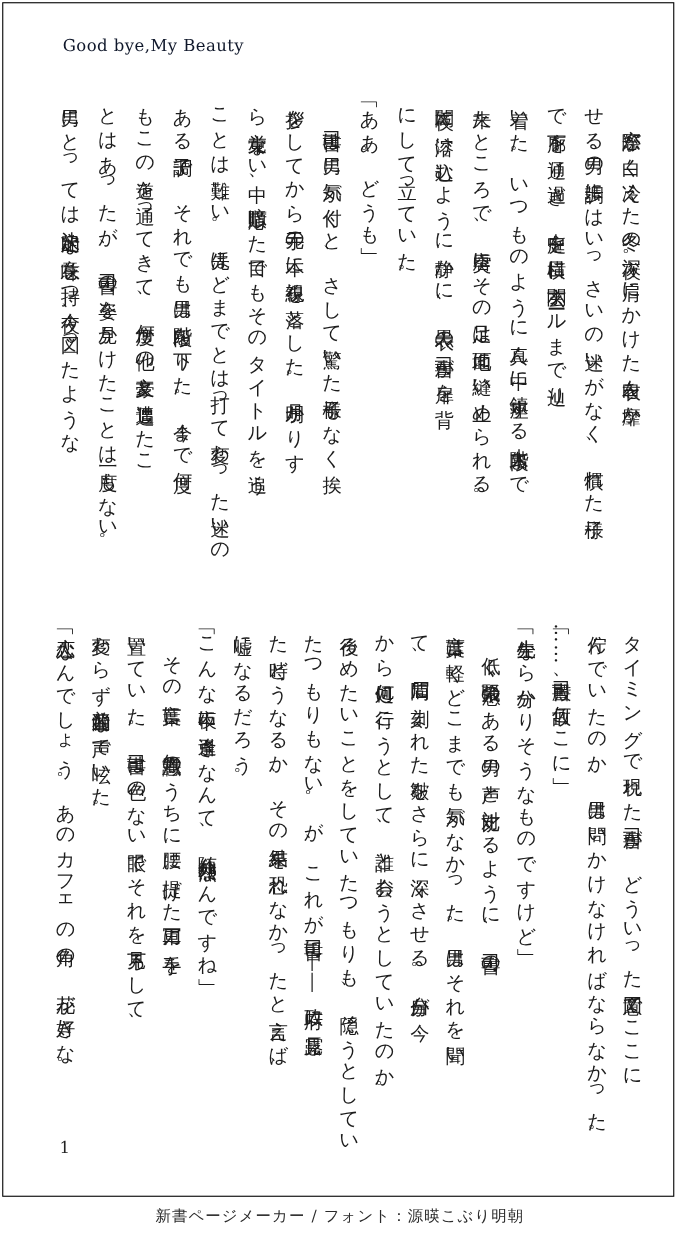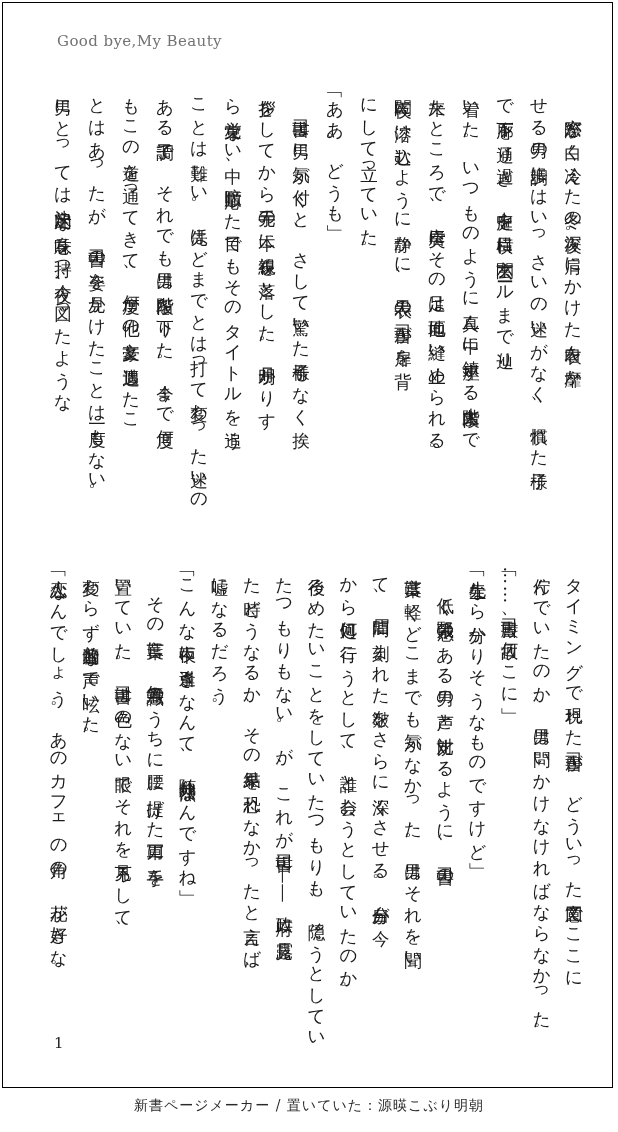--- a/index.html
+++ b/index.html
@@ -6,21 +6,21 @@
   .page{
     position:relative;width:618px;height:1132px;background:#ffffff;
     font-family:"DejaVu Serif","Liberation Serif",serif;color:#1f1f1f;overflow:hidden;
   }
   .frame{
     position:absolute;left:2px;top:2px;width:611px;height:1086px;
     border:1px solid #000000;box-sizing:border-box;pointer-events:none;
   }
   .title{
     position:absolute;left:57px;top:32px;
-    font-size:15px;letter-spacing:0.4px;color:#737373;white-space:nowrap;
+    font-size:15px;letter-spacing:0.4px;color:#0f172a;white-space:nowrap;
   }
   .vblock{
     position:absolute;right:28px;
     writing-mode:vertical-rl;text-orientation:mixed;
     font-size:17.5px;color:#1c1c1c;
     letter-spacing:1.6px;
   }
   .vblock .line{
     white-space:nowrap;margin:0;padding:0;
     overflow:visible;
@@ -78,14 +78,14 @@
     <div class="line">嘘になるだろう。</div>
     <div class="line">「こんな夜中に逢引きなんて、随分熱烈なんですね」</div>
     <div class="line">　その言葉に、無意識のうちに腰に提げた軍刀に手を</div>
     <div class="line">置いていた。司書は色のない眼でそれを見下ろして、</div>
     <div class="line">変わらず普遍的な声で呟いた。</div>
     <div class="line">「恋人なんでしょう。あのカフェの角の、花が好きな。</div>
   </div>
 
   <div class="pagenum">1</div>
 
-  <div class="footer">新書ページメーカー / 置いていた：源暎こぶり明朝</div>
+  <div class="footer">新書ページメーカー / フォント：源暎こぶり明朝</div>
 </div>
 
 </body></html>

